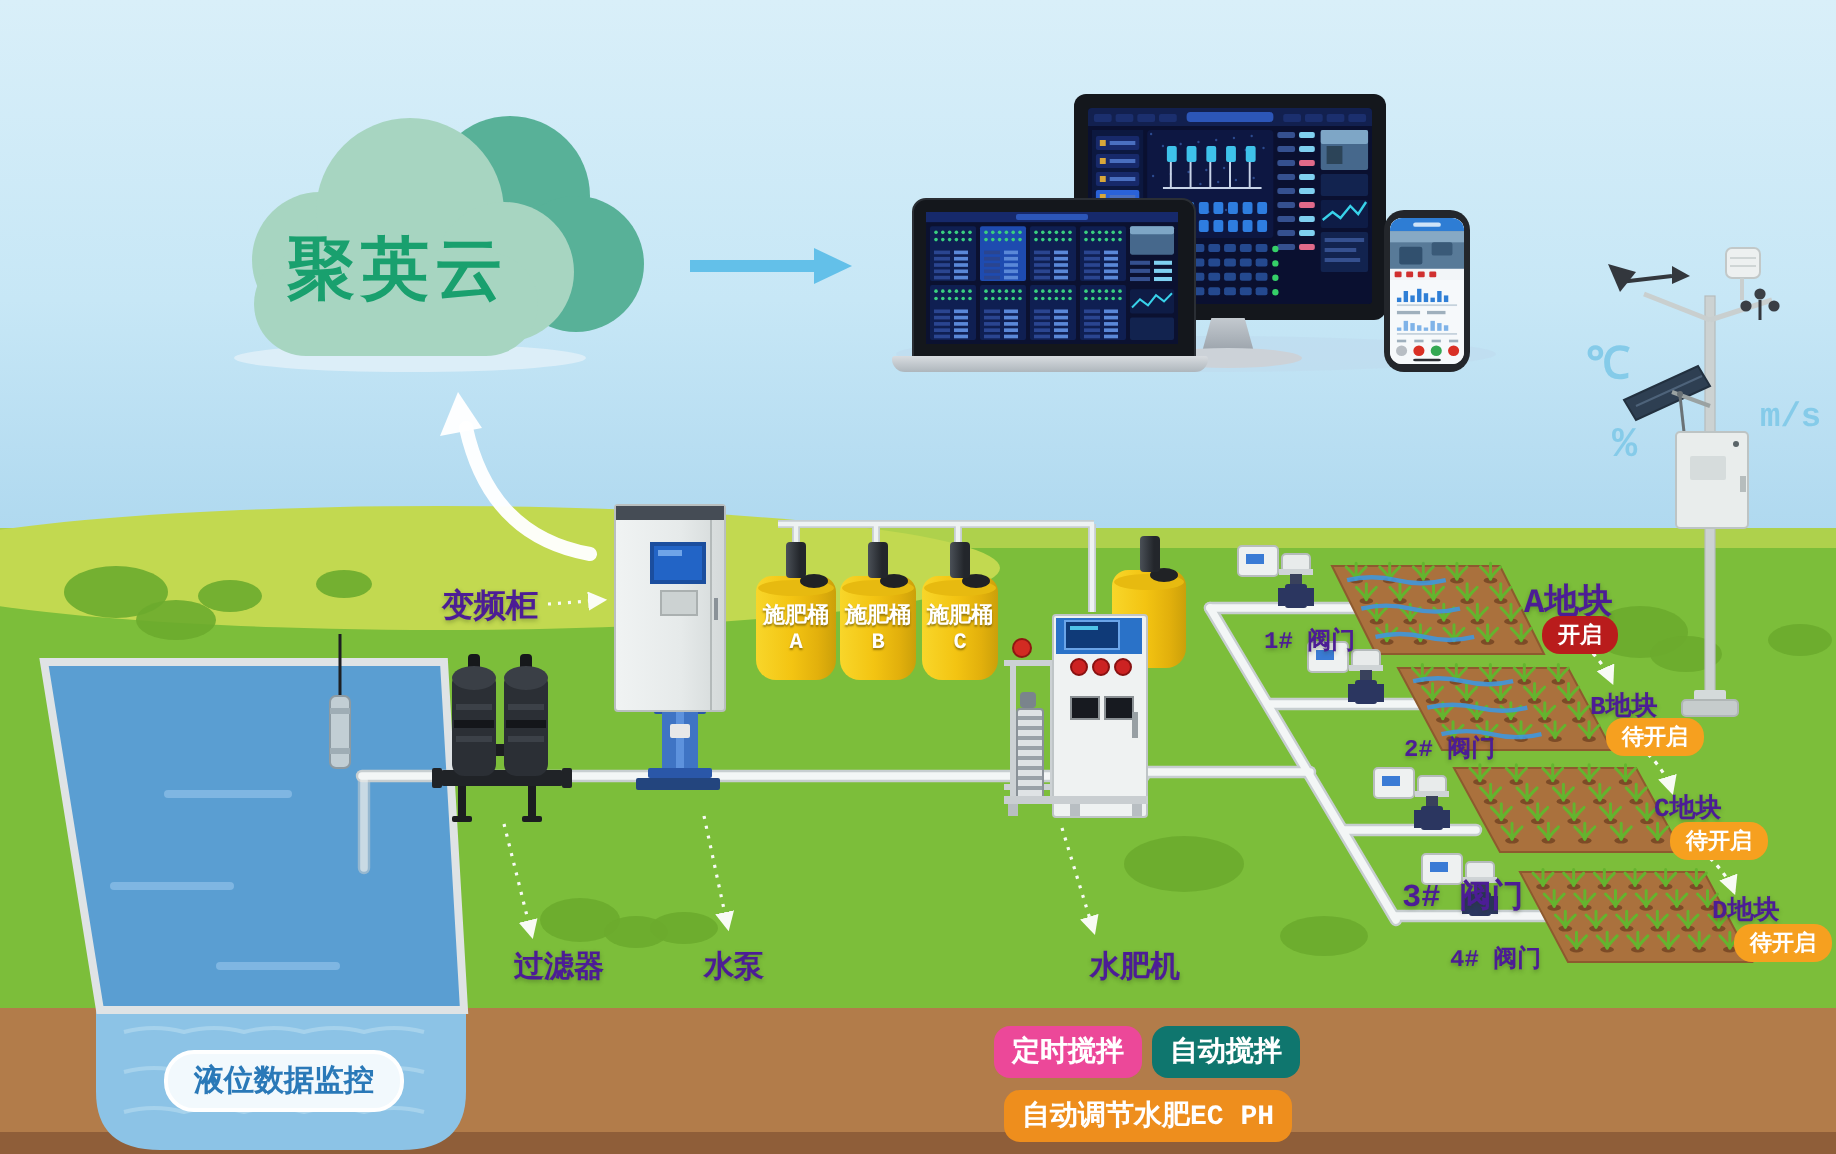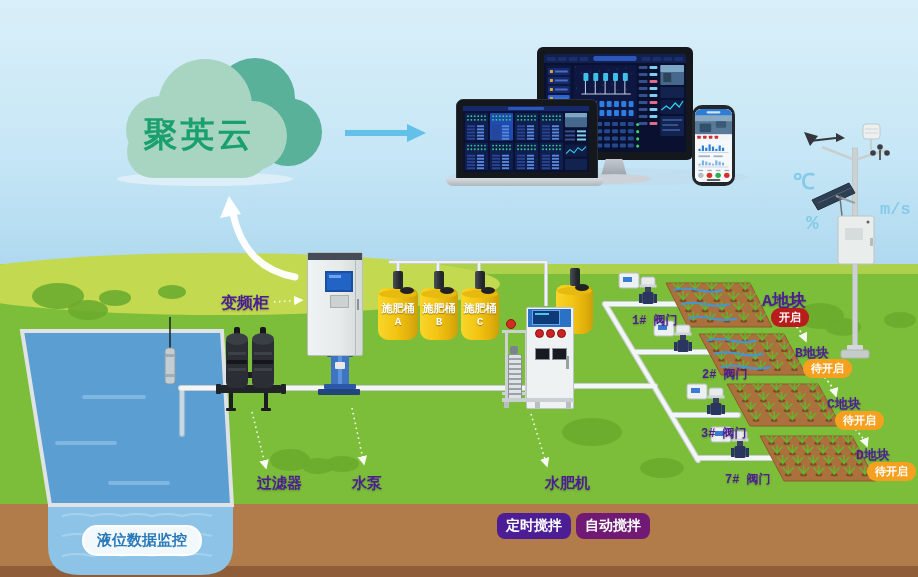--- a/index.html
+++ b/index.html
@@ -1085,32 +1085,33 @@
   <div class="wx" style="left:793px;top:165px;font-size:22px;">℃</div>
   <div class="wx" style="left:880px;top:200px;font-size:17px;">m/s</div>
   <div class="wx" style="left:806px;top:212px;font-size:21px;">%</div>
   <div class="poolbadge">液位数据监控</div>
   <div class="lbl" style="left:221px;top:293px;font-size:16px;">变频柜</div>
   <div class="lbl" style="left:257px;top:474px;font-size:15px;">过滤器</div>
   <div class="lbl" style="left:352px;top:474px;font-size:15px;">水泵</div>
   <div class="lbl" style="left:545px;top:474px;font-size:15px;text-align:right;">水肥机</div>
 <div class="lbl" style="left: 632px; top: 312px; font-size: 12px; text-align: center;">1# 阀门</div>
     <div class="lbl" style="left: 666px; top: 366px; font-size: 12px; margin-left: 36px;">2# 阀门</div>
-    <div class="lbl" style="left: 701px; top: 425px; font-size: 12px;">3# 阀门</div>
-    <div class="lbl" style="left: 725px; top: 471px; font-size: 12px;">7# 阀门</div>
+    <div class="lbl" style="left: 701px; top: 438px; font-size: 16px;">3# 阀门</div>
+    <div class="lbl" style="left: 725px; top: 471px; font-size: 12px;">4# 阀门</div>
     <div class="lbl" style="left: 762px; top: 289px; font-size: 17px;">A地块</div>
     <div class="status" style="left: 771px; top: 308px; background: #b91c1c;">开启</div>
     <div class="lbl" style="left: 795px; top: 344px; font-size: 13px;">B地块</div>
     <div class="status" style="left: 803px; top: 359px; background: rgb(246, 160, 31);">待开启</div>
     <div class="lbl" style="left: 827px; top: 395px; font-size: 13px;">C地块</div>
     <div class="status" style="left: 835px; top: 411px; background: rgb(246, 160, 31);">待开启</div>
     <div class="lbl" style="left: 856px; top: 446px; font-size: 13px;">D地块</div>
     <div class="status" style="left: 867px; top: 462px; background: rgb(246, 160, 31);">待开启</div>
-    <div class="pbadge" style="left: 497px; top: 513px; background: #4c1d95;">定时搅拌</div>
-    <div class="pbadge" style="left: 576px; top: 513px; background: #701a75;">自动搅拌</div>
+    <div class="pbadge" style="left: 497px; top: 513px; background: #ec4899;">定时搅拌</div>
+    <div class="pbadge" style="left: 576px; top: 513px; background: #0f766e;">自动搅拌</div>
+    <div class="pbadge" style="left: 502px; top: 545px; background: rgb(238, 142, 29);">自动调节水肥EC PH</div>
     <div class="bucket" style="left: 378px; top: 288px; width: 40px; height: 52px; z-index: 2;">
       <div class="rim"></div>
       <div class="cap"></div>
     <div class="motor"></div>
     <div class="blabel">
       <div>施肥桶</div>
         <div>A</div>
       </div>
     </div>
     <div class="bucket" style="left: 420px; top: 288px; width: 38px; height: 52px; z-index: 2;">

